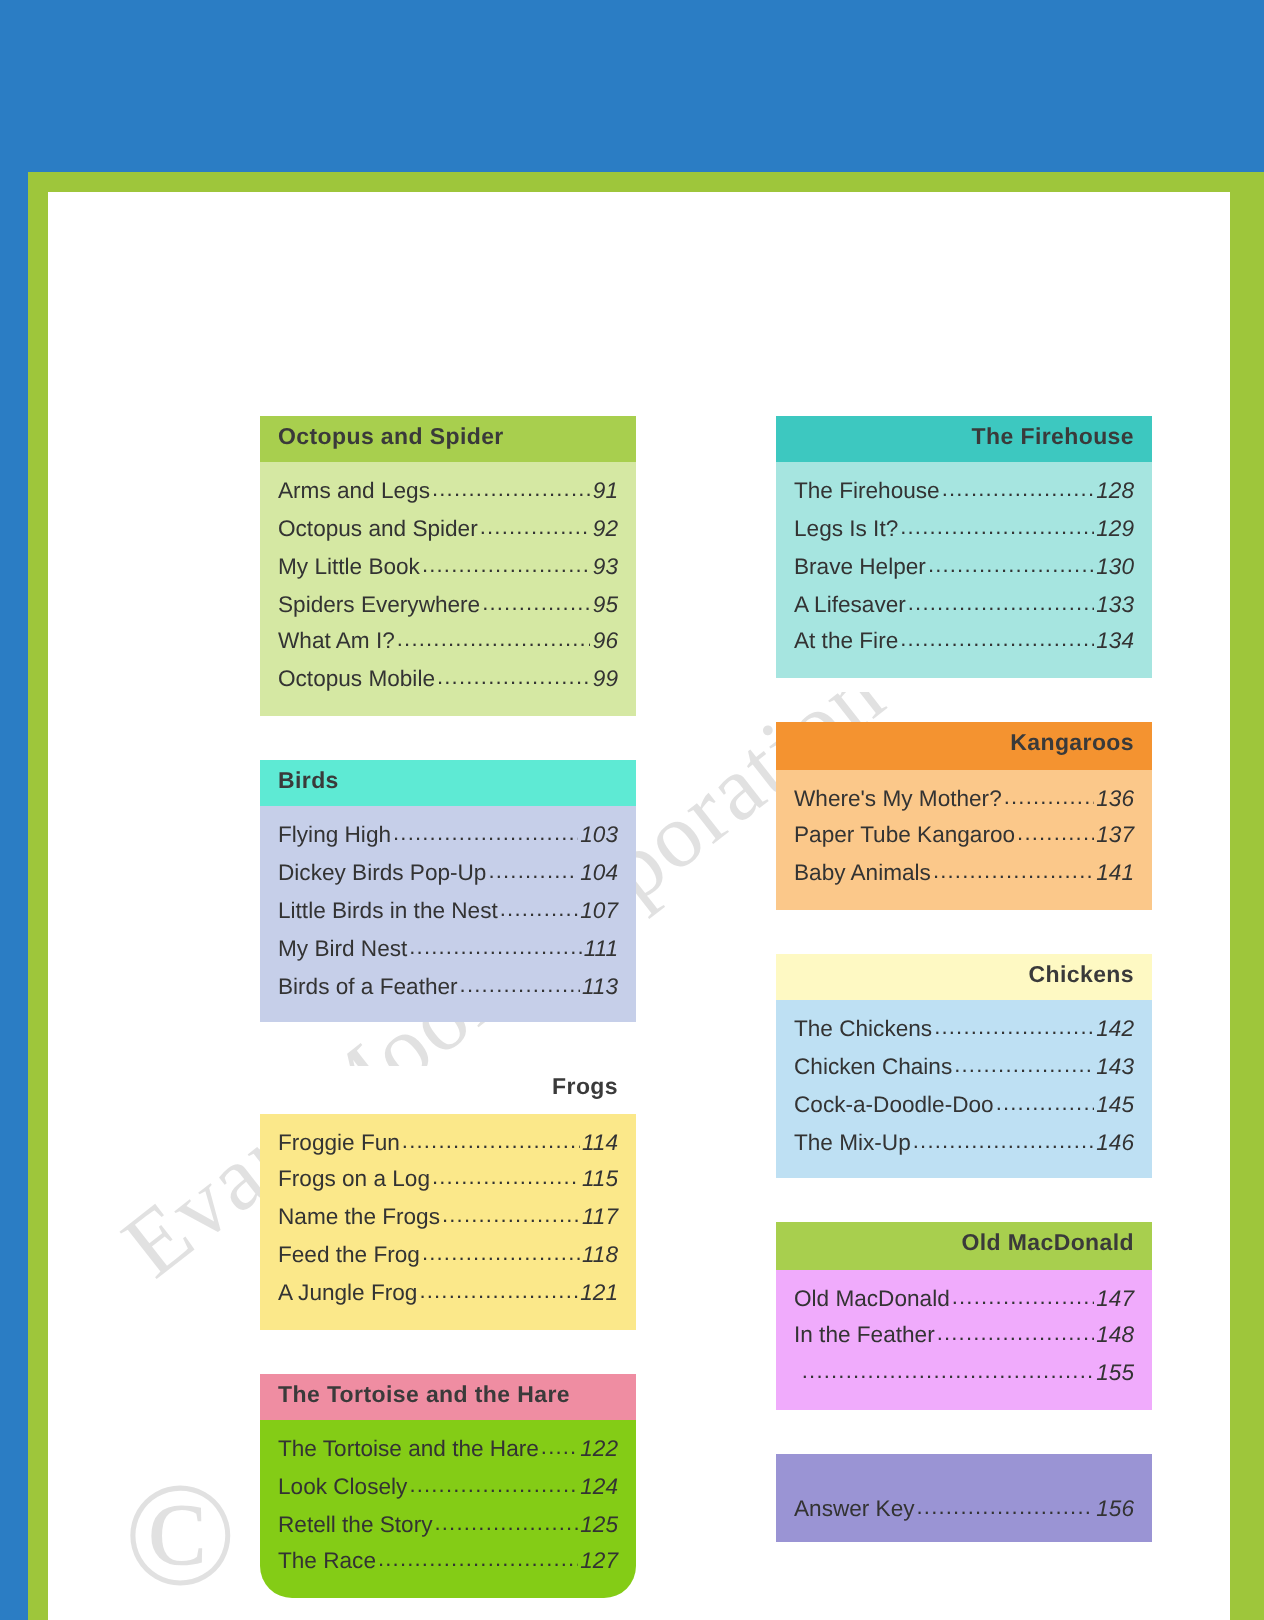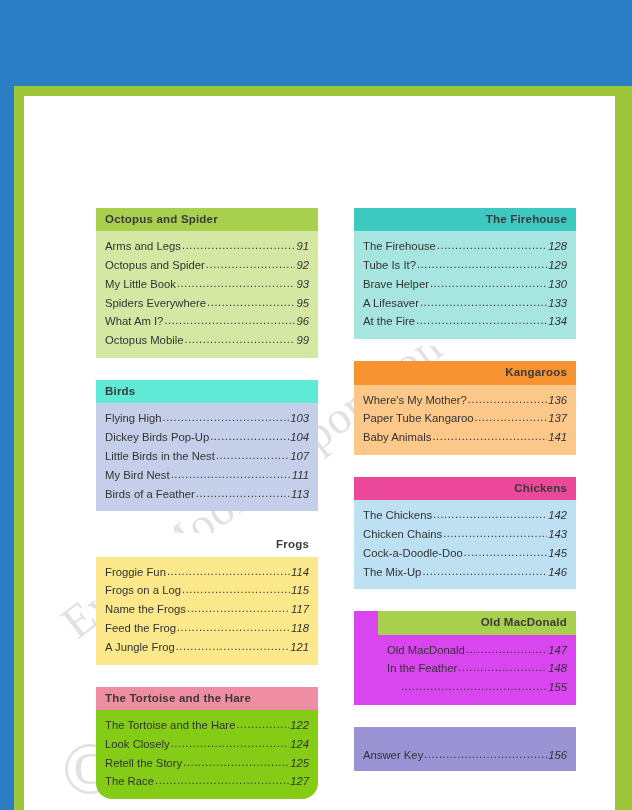--- a/index.html
+++ b/index.html
@@ -84,20 +84,21 @@
     position: absolute;
     top: 0;
     width: 222px;
   }
   .col-left { left: 20px; }
   .col-right { left: 278px; text-align: right; }
 
   .toc-block {
     margin-bottom: 22px;
     position: relative;
+    margin-left: 34px;
   }
   .toc-header {
     font-size: 11.5px;
     font-weight: bold;
     color: #3a3a3a;
     padding: 5px 9px 5px 9px;
     line-height: 1.15;
     letter-spacing: .2px;
   }
   .toc-body {
@@ -267,21 +268,21 @@
       <div class="col col-right">
           <div class="toc-block" style="background: rgb(166, 229, 224);">
             <div class="toc-header" style="background: rgb(61, 200, 192);">The Firehouse</div>
             <div class="toc-body">
               <div class="toc-row">
                 <span class="toc-title">The Firehouse</span>
                 <span class="toc-dots">........................................</span>
                 <span class="toc-page">128</span>
               </div>
               <div class="toc-row">
-                <span class="toc-title">Tube Is It?</span>
+                <span class="toc-title">Legs Is It?</span>
                 <span class="toc-dots">........................................</span>
                 <span class="toc-page">129</span>
               </div>
               <div class="toc-row">
                 <span class="toc-title">Brave Helper</span>
                 <span class="toc-dots">........................................</span>
                 <span class="toc-page">130</span>
               </div>
               <div class="toc-row">
                 <span class="toc-title">A Lifesaver</span>
@@ -309,21 +310,21 @@
                 <span class="toc-page">137</span>
               </div>
               <div class="toc-row">
                 <span class="toc-title">Baby Animals</span>
                 <span class="toc-dots">........................................</span>
                 <span class="toc-page">141</span>
               </div>
             </div>
           </div>
           <div class="toc-block" style="background: rgb(190, 224, 243);">
-            <div class="toc-header" style="background: #ec4899;">Chickens</div>
+            <div class="toc-header" style="background: #fef9c3;">Chickens</div>
             <div class="toc-body">
               <div class="toc-row">
                 <span class="toc-title">The Chickens</span>
                 <span class="toc-dots">........................................</span>
                 <span class="toc-page">142</span>
               </div>
               <div class="toc-row">
                 <span class="toc-title">Chicken Chains</span>
                 <span class="toc-dots">........................................</span>
                 <span class="toc-page">143</span>
@@ -333,21 +334,21 @@
                 <span class="toc-dots">........................................</span>
                 <span class="toc-page">145</span>
               </div>
               <div class="toc-row">
                 <span class="toc-title">The Mix-Up</span>
                 <span class="toc-dots">........................................</span>
                 <span class="toc-page">146</span>
               </div>
             </div>
           </div>
-          <div class="toc-block" style="background: #d946ef; padding-left: 24px;">
+          <div class="toc-block" style="background: #f0abfc;">
             <div class="toc-header" style="background: rgb(168, 207, 78);">Old MacDonald</div>
             <div class="toc-body">
               <div class="toc-row">
                 <span class="toc-title">Old MacDonald</span>
                 <span class="toc-dots">........................................</span>
                 <span class="toc-page">147</span>
               </div>
               <div class="toc-row">
                 <span class="toc-title">In the Feather</span>
                 <span class="toc-dots">........................................</span>

